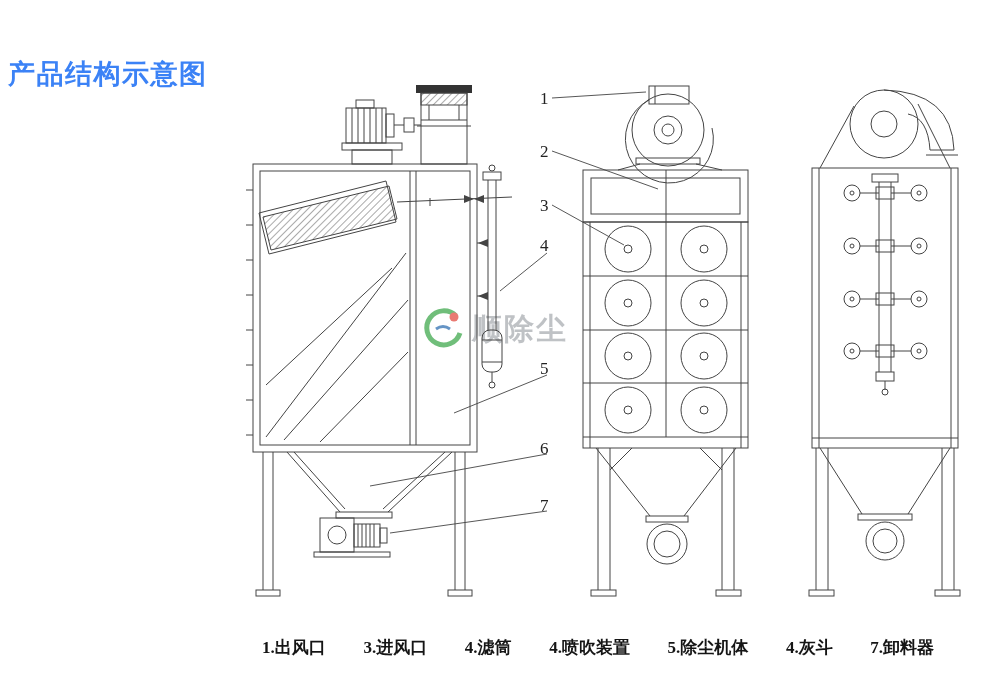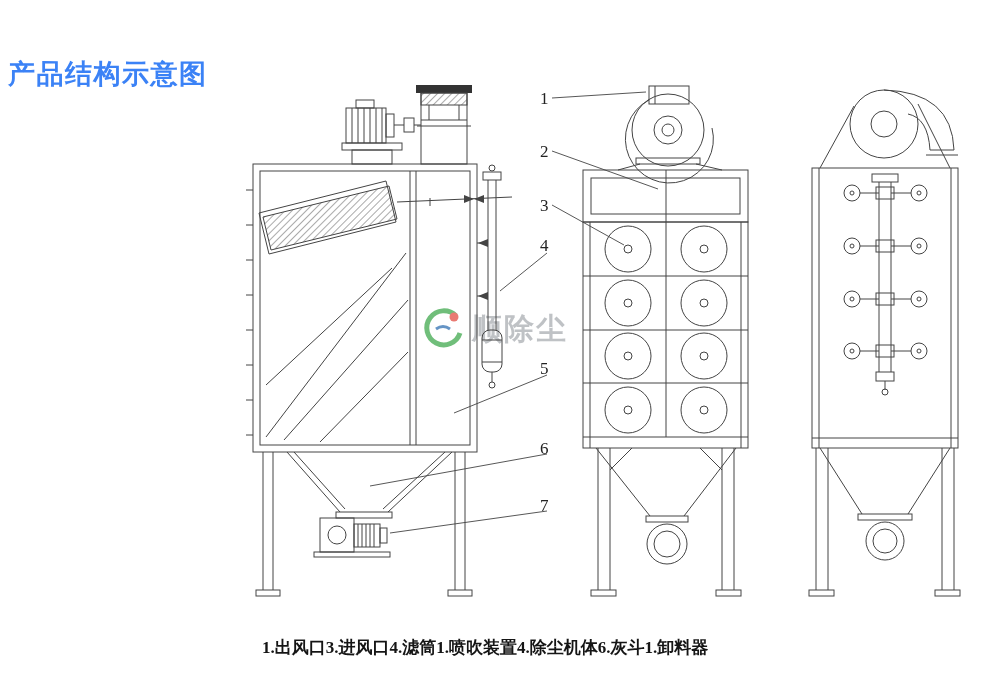--- a/index.html
+++ b/index.html
@@ -8,21 +8,21 @@
   .title{position:absolute;left:8px;top:8px;font-size:27px;font-weight:bold;
          color:#3b82f6;letter-spacing:1.5px;margin-top:48px;}
   svg.diagram{position:absolute;left:0;top:0;}
   .co{position:absolute;font-family:"Liberation Serif",serif;font-size:17px;
       color:#222;line-height:1;}
   .watermark{position:absolute;left:420px;top:306px;display:flex;align-items:center;
              gap:6px;opacity:.72;}
   .watermark .wm-text{font-size:30px;color:#a7abb0;letter-spacing:2px;
              font-family:"Liberation Sans",sans-serif;font-weight:bold;}
   .legend{position:absolute;left:262px;top:636px;width:672px;display:flex;
-          font-family:"Liberation Serif",serif;
+          justify-content:space-between;font-family:"Liberation Serif",serif;
           font-size:17px;font-weight:600;color:#151515;}
 </style>
 </head>
 <body>
 
 <div class="page">
 
   <div class="title">产品结构示意图</div>
 
   <div class="watermark">
@@ -310,19 +310,19 @@
   <span class="co" style="left:540px;top:197px">3</span>
   <span class="co" style="left:540px;top:237px">4</span>
   <span class="co" style="left:540px;top:360px">5</span>
   <span class="co" style="left:540px;top:440px">6</span>
   <span class="co" style="left:540px;top:497px">7</span>
 
   <div class="legend">
     <span>1.出风口</span>
     <span>3.进风口</span>
     <span>4.滤筒</span>
-    <span>1.喷吹装置</span>
-    <span>4.除尘机体</span>
-    <span>6.灰斗</span>
-    <span>1.卸料器</span>
+    <span>4.喷吹装置</span>
+    <span>5.除尘机体</span>
+    <span>4.灰斗</span>
+    <span>7.卸料器</span>
   </div>
 
 </div>
 
 </body></html>

